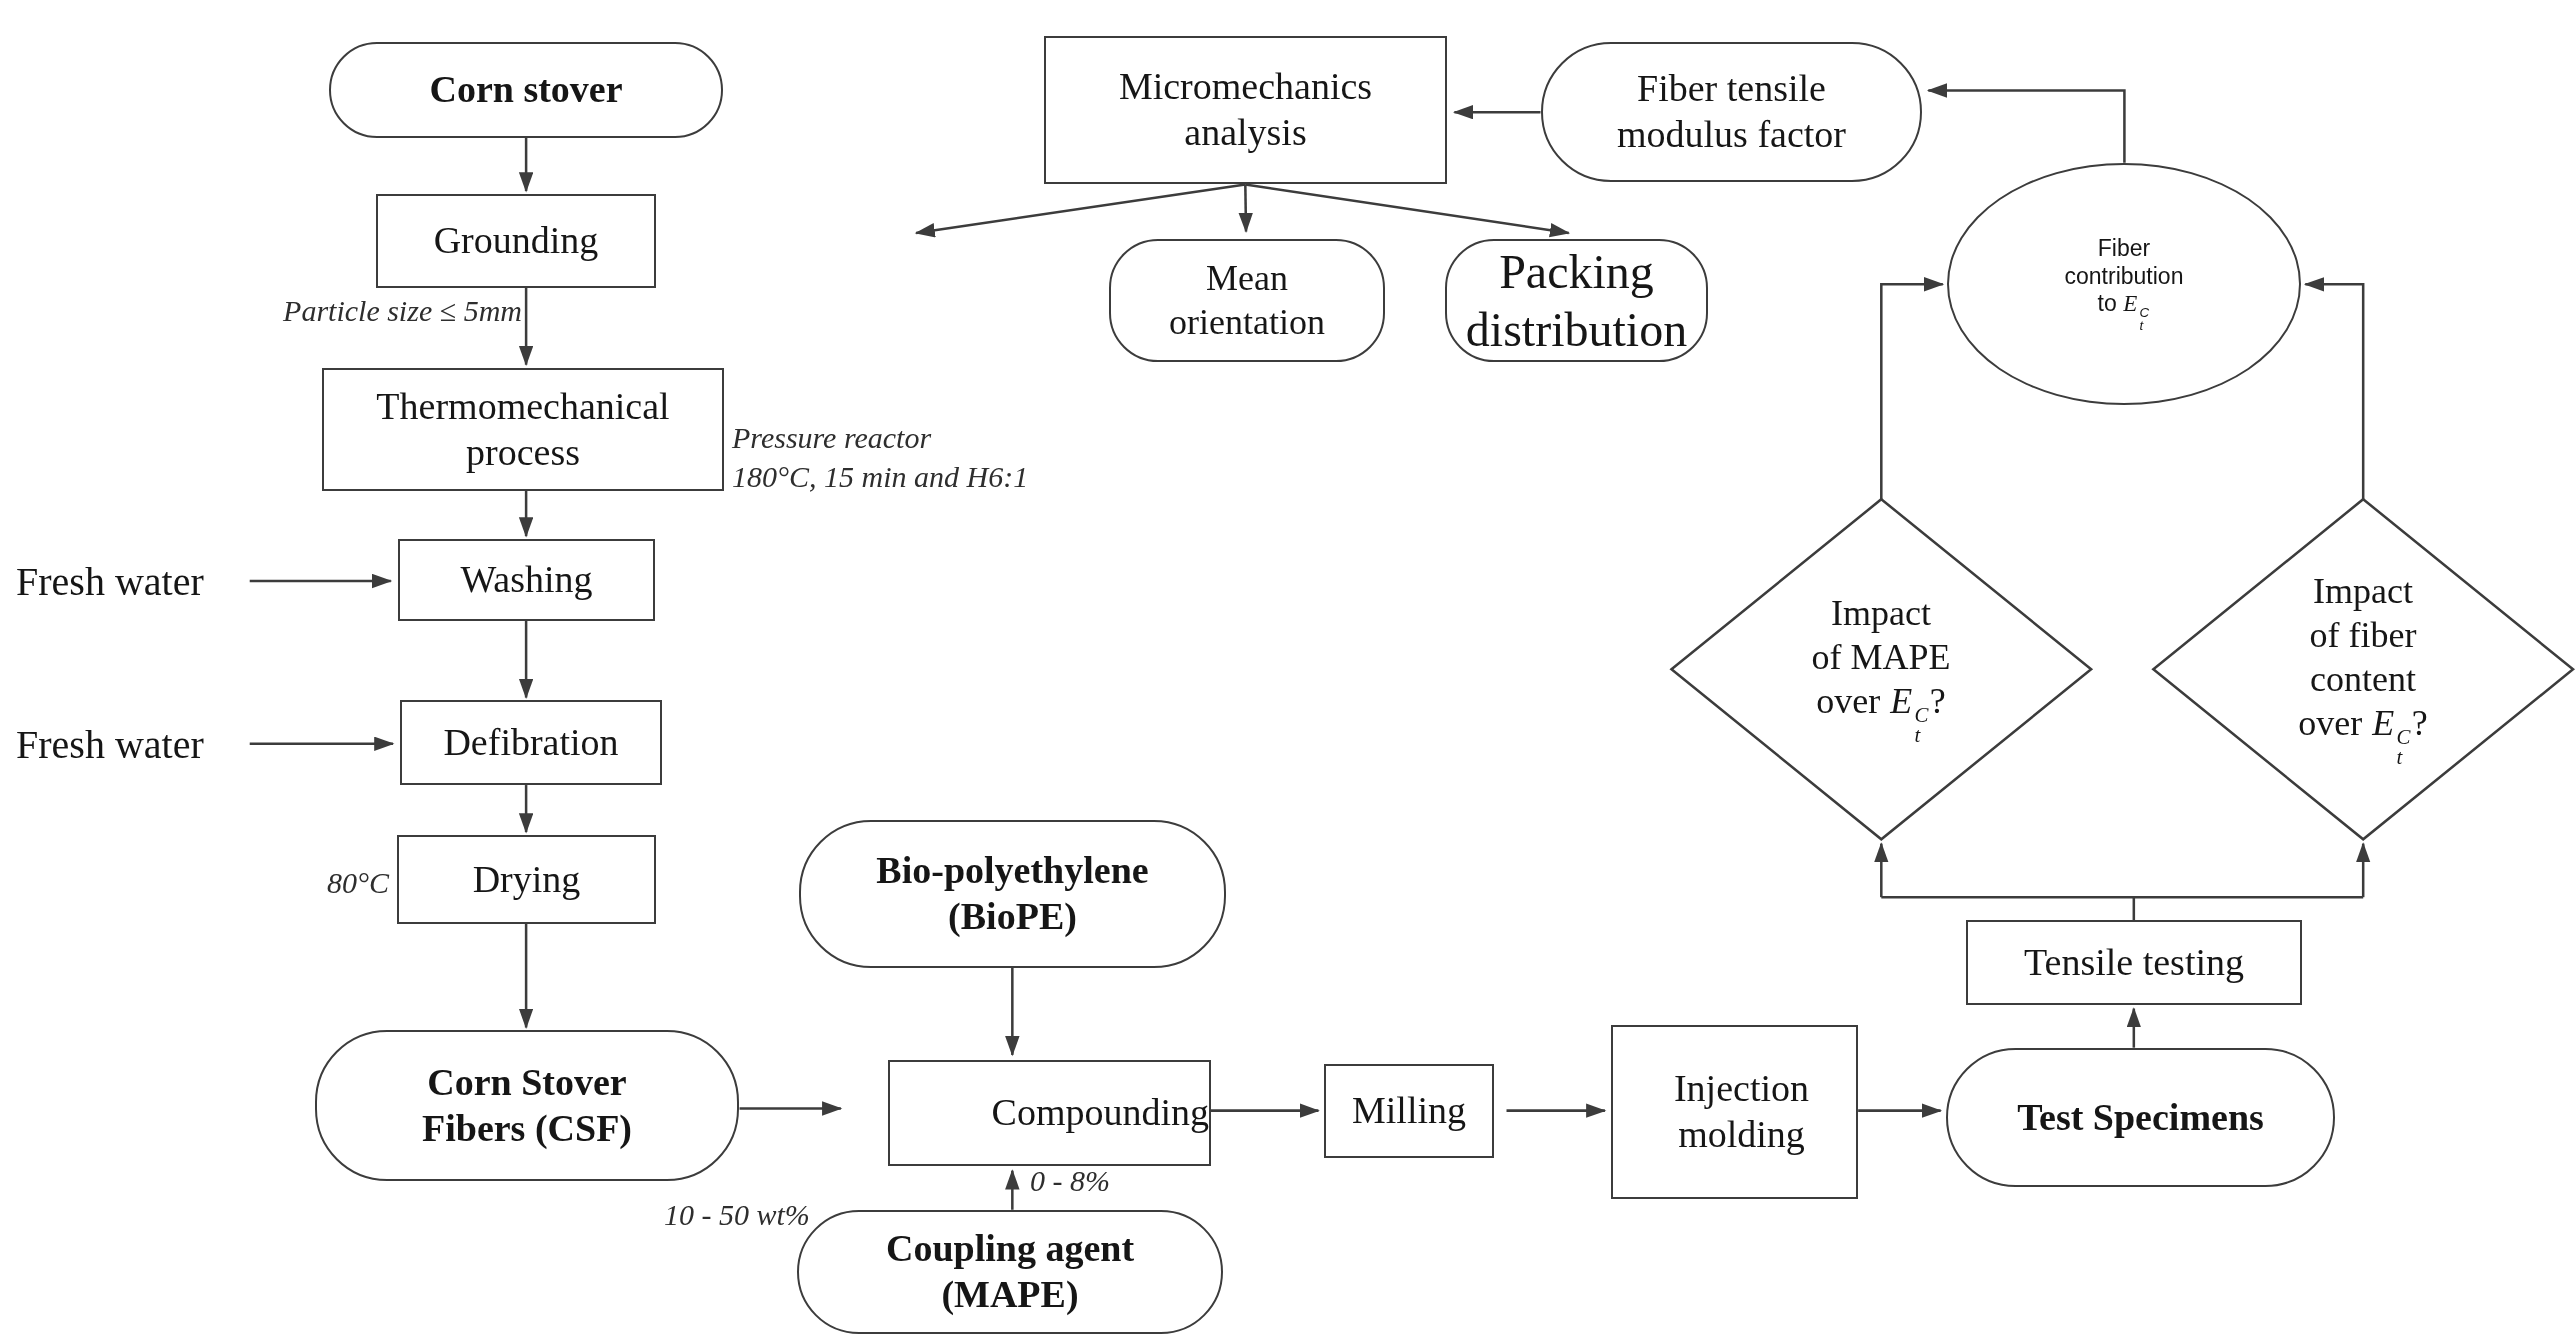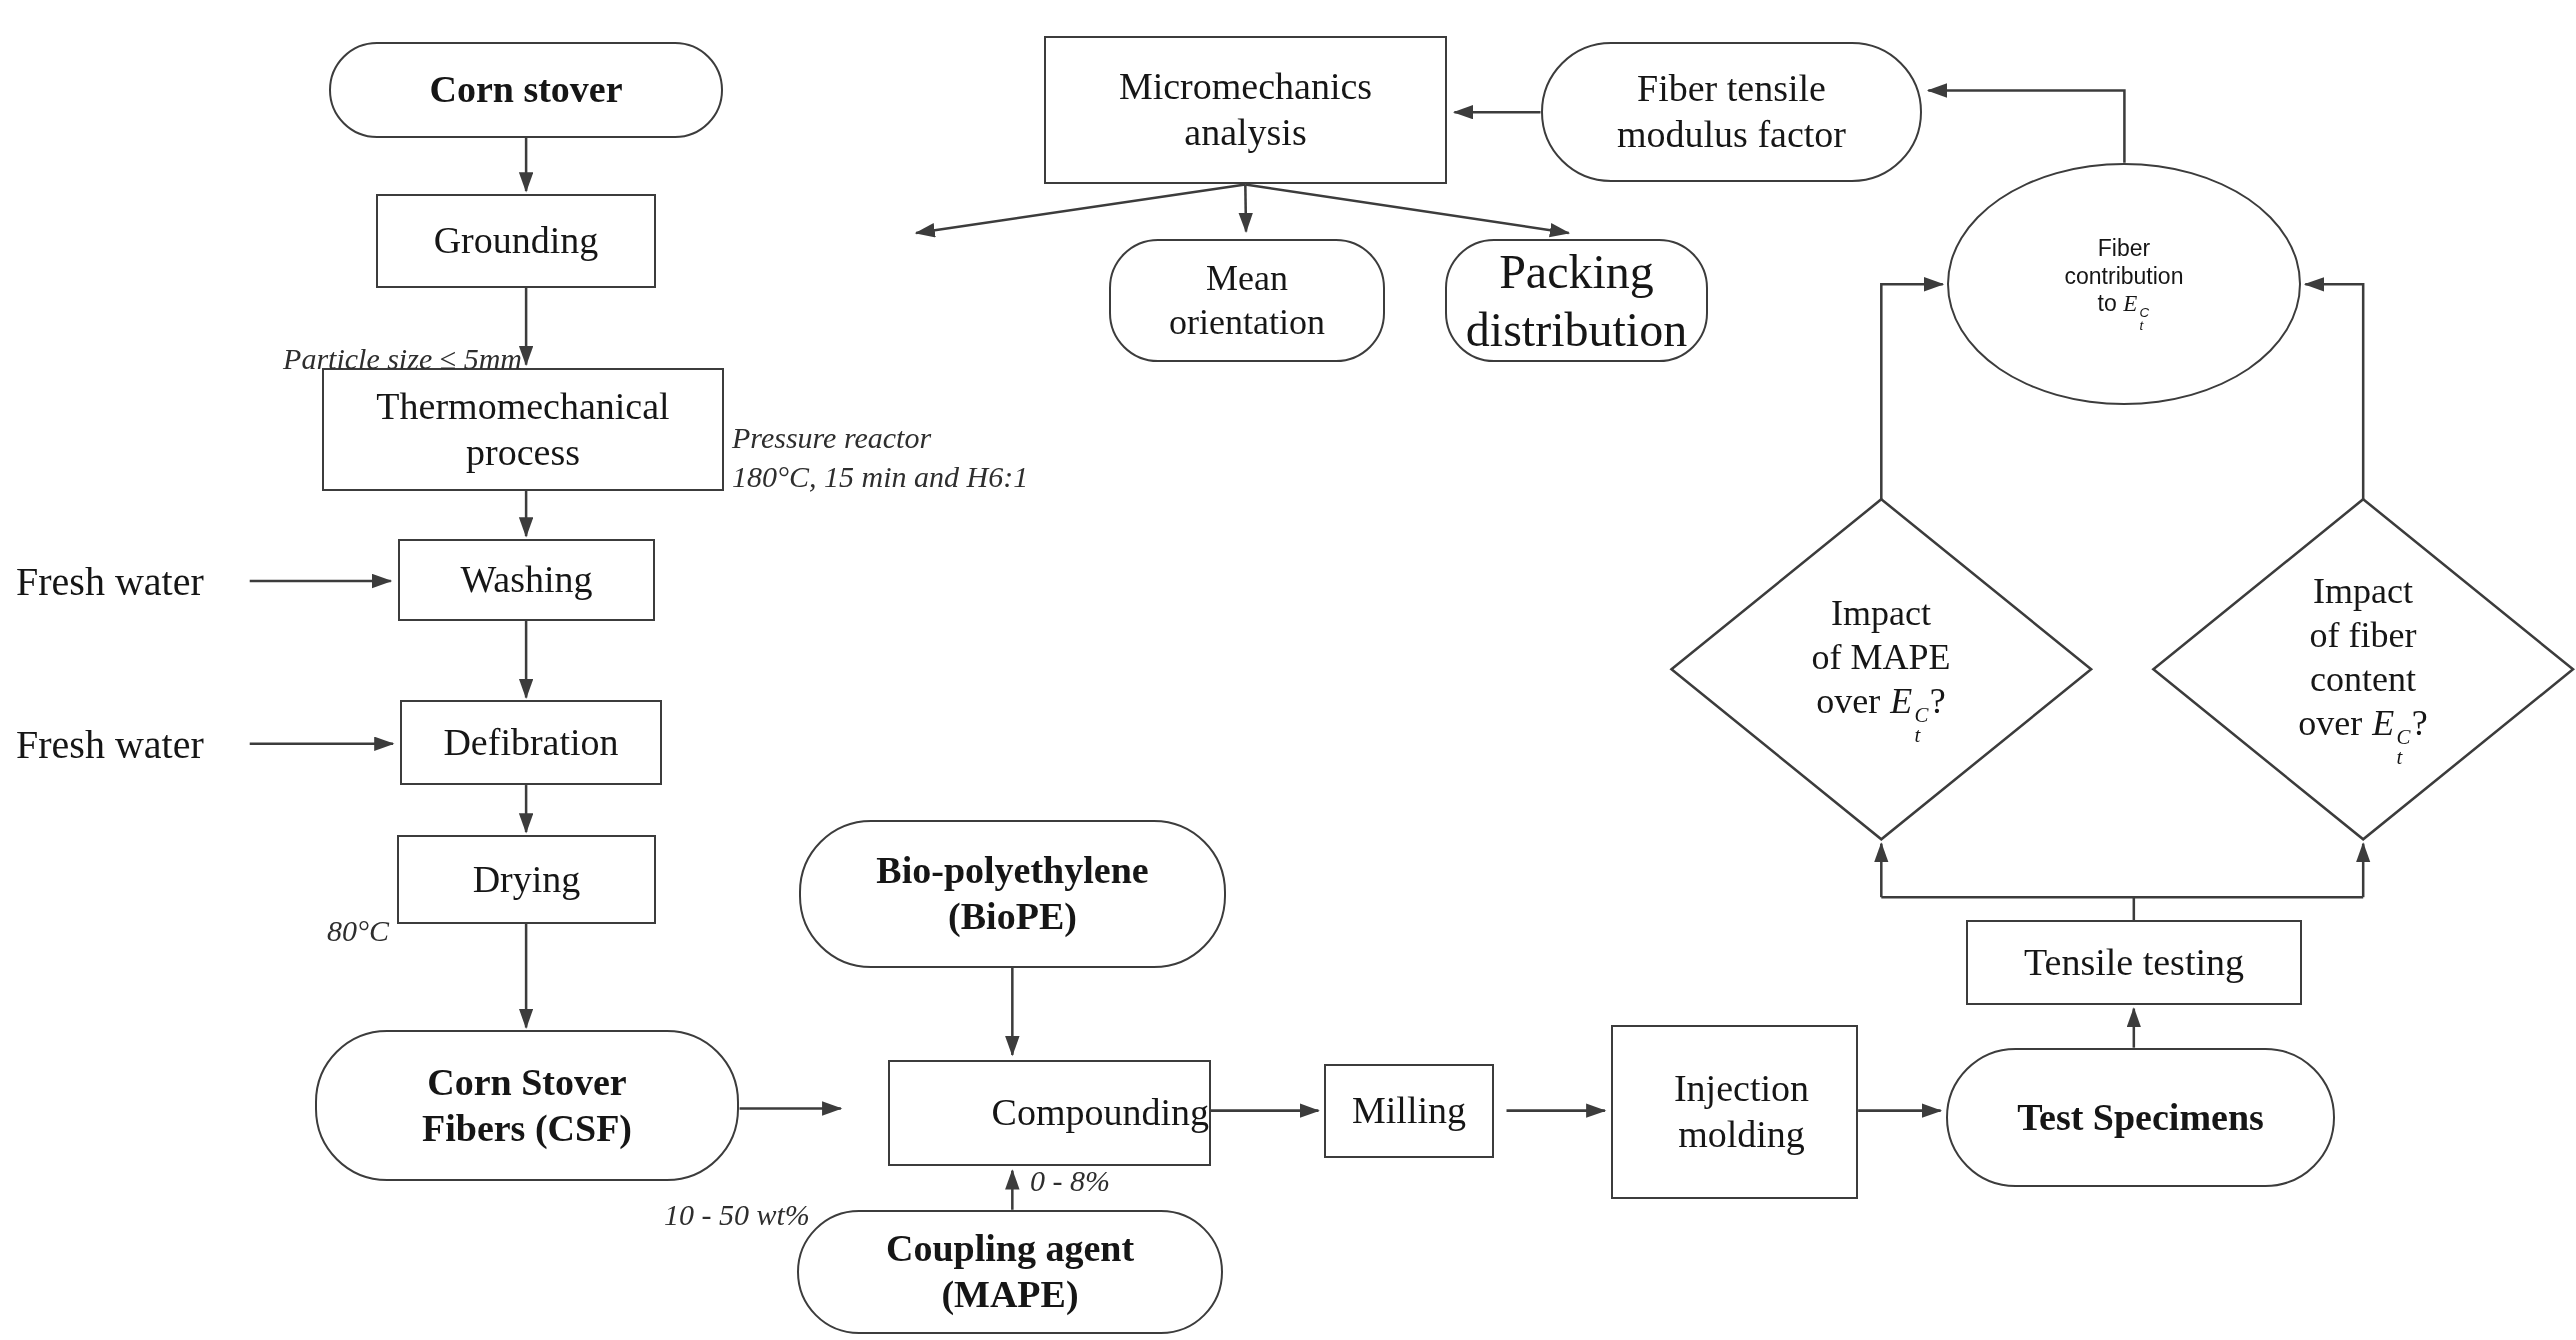--- a/index.html
+++ b/index.html
@@ -17,21 +17,21 @@
   .bold{font-weight:bold;}
   .pill1{border-radius:723px;}          
   .pill2{border-radius:72px;}          
   .pill3{border-radius:49px;}           
   .rect{border-radius:0;}
   .ellipse{border-radius:50%;font-family:"Liberation Sans", sans-serif;font-size:23px;border-width:2.2px;}
   .dlabel{position:absolute;display:flex;flex-direction:column;align-items:center;justify-content:center;
     text-align:center;font-size:36px;line-height:1.22;z-index:3;background:transparent;border:none;}
   .ann{position:absolute;font-style:italic;font-size:30px;color:#2e2e2e;line-height:1.3;z-index:2;}
   .plain{position:absolute;font-size:40px;color:#161616;z-index:2;line-height:1.1;}
-  .right{text-align:right;margin-top:48px;}
+  .right{text-align:right;}
   .formula i{font-family:"Liberation Serif", serif;font-style:italic;}
   .ss{display:inline-flex;flex-direction:column;font-size:0.58em;line-height:0.95;margin-left:2.2px;
       vertical-align:-0.45em;text-align:left;font-style:italic;}
   .sp{font-style:normal;margin-right:0.28em;}
   .q{font-style:normal;margin-left:1.4px;}
 </style>
 </head>
 <body>
 
 <div id="canvas">

